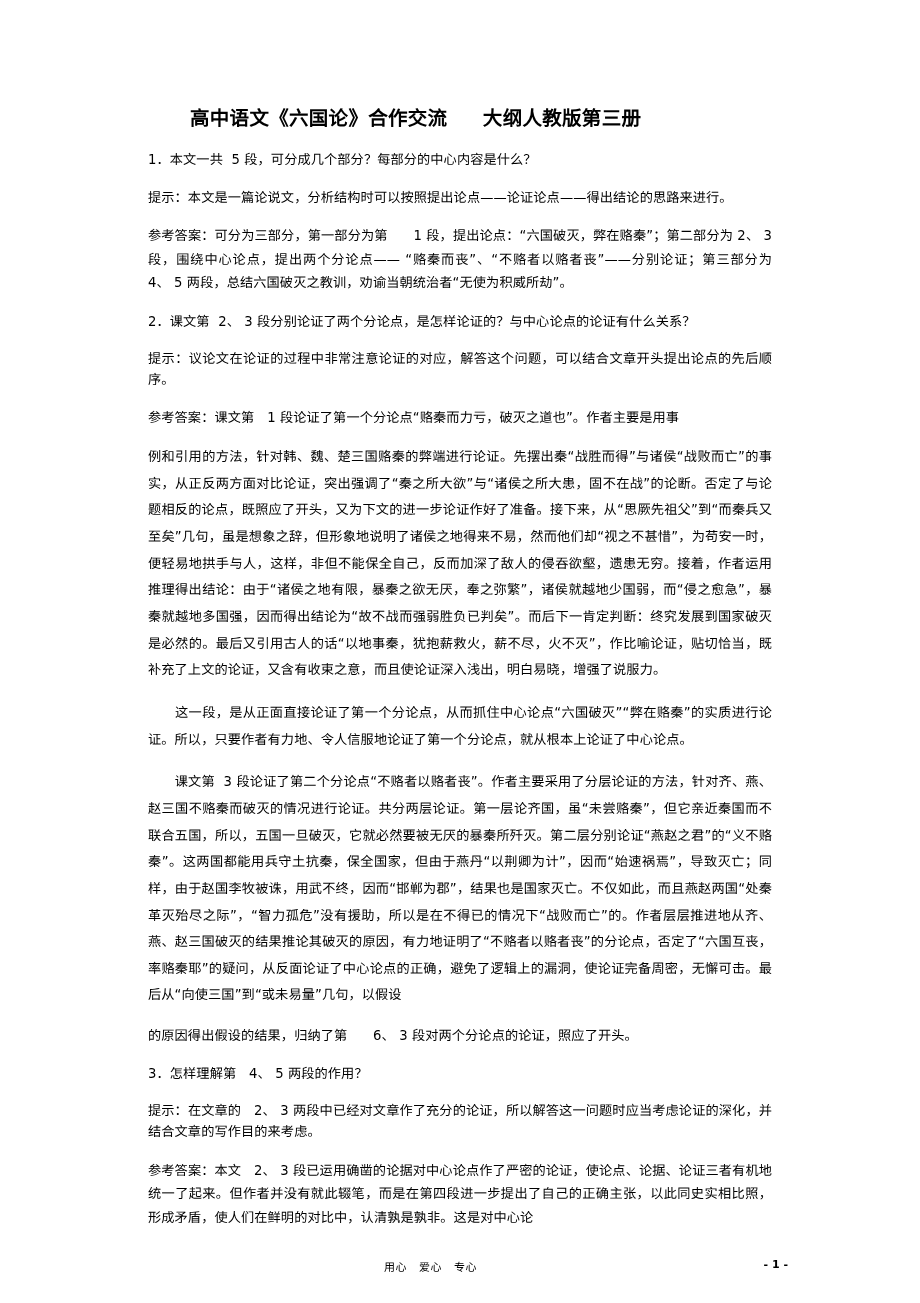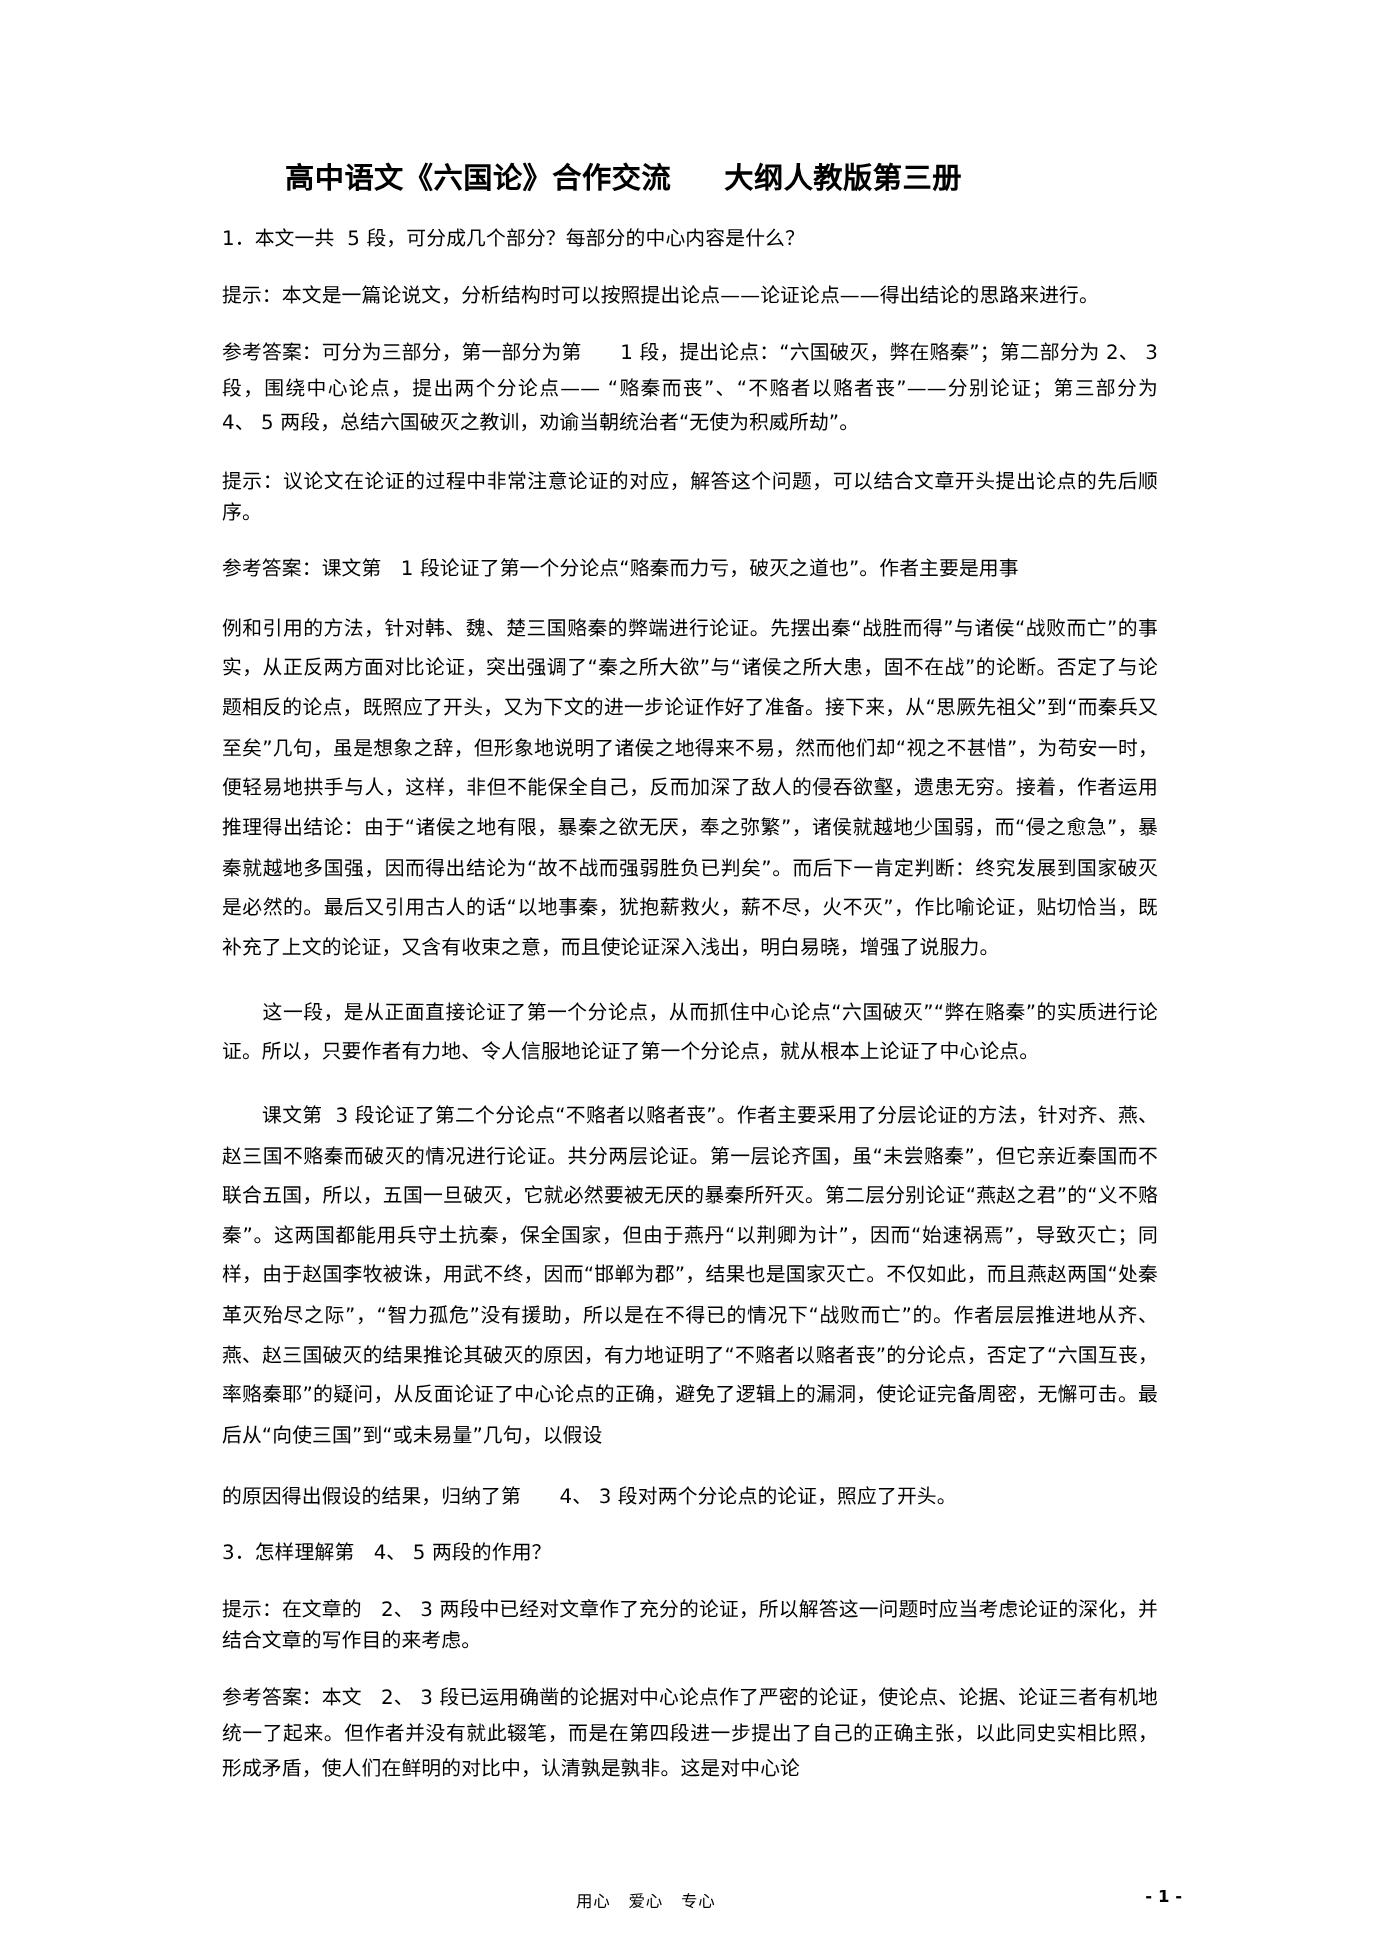--- a/index.html
+++ b/index.html
@@ -101,32 +101,33 @@
   <div class="content">
 
     <h1 class="doc-title">高中语文《六国论》合作交流     大纲人教版第三册</h1>
 
     <p class="para q">1．本文一共  5 段，可分成几个部分？每部分的中心内容是什么？</p>
 
     <p class="para hint">提示：本文是一篇论说文，分析结构时可以按照提出论点——论证论点——得出结论的思路来进行。</p>
 
     <p class="para ans semi">参考答案：可分为三部分，第一部分为第      1 段，提出论点：“六国破灭，弊在赂秦”；第二部分为 2、 3 段，围绕中心论点，提出两个分论点—— “赂秦而丧”、“不赂者以赂者丧”——分别论证；第三部分为    4、 5 两段，总结六国破灭之教训，劝谕当朝统治者“无使为积威所劫”。</p>
 
+    <p class="para q">2．课文第  2、 3 段分别论证了两个分论点，是怎样论证的？与中心论点的论证有什么关系？</p>
 
     <p class="para tight">提示：议论文在论证的过程中非常注意论证的对应，解答这个问题，可以结合文章开头提出论点的先后顺序。</p>
 
     <p class="para ans">参考答案：课文第   1 段论证了第一个分论点“赂秦而力亏，破灭之道也”。作者主要是用事</p>
 
     <p class="para loose tight">例和引用的方法，针对韩、魏、楚三国赂秦的弊端进行论证。先摆出秦“战胜而得”与诸侯“战败而亡”的事实，从正反两方面对比论证，突出强调了“秦之所大欲”与“诸侯之所大患，固不在战”的论断。否定了与论题相反的论点，既照应了开头，又为下文的进一步论证作好了准备。接下来，从“思厥先祖父”到“而秦兵又至矣”几句，虽是想象之辞，但形象地说明了诸侯之地得来不易，然而他们却“视之不甚惜”，为苟安一时，便轻易地拱手与人，这样，非但不能保全自己，反而加深了敌人的侵吞欲壑，遗患无穷。接着，作者运用推理得出结论：由于“诸侯之地有限，暴秦之欲无厌，奉之弥繁”，诸侯就越地少国弱，而“侵之愈急”，暴秦就越地多国强，因而得出结论为“故不战而强弱胜负已判矣”。而后下一肯定判断：终究发展到国家破灭是必然的。最后又引用古人的话“以地事秦，犹抱薪救火，薪不尽，火不灭”，作比喻论证，贴切恰当，既补充了上文的论证，又含有收束之意，而且使论证深入浅出，明白易晓，增强了说服力。</p>
 
     <p class="para loose">　　这一段，是从正面直接论证了第一个分论点，从而抓住中心论点“六国破灭”“弊在赂秦”的实质进行论证。所以，只要作者有力地、令人信服地论证了第一个分论点，就从根本上论证了中心论点。</p>
 
     <p class="para loose">　　课文第  3 段论证了第二个分论点“不赂者以赂者丧”。作者主要采用了分层论证的方法，针对齐、燕、赵三国不赂秦而破灭的情况进行论证。共分两层论证。第一层论齐国，虽“未尝赂秦”，但它亲近秦国而不联合五国，所以，五国一旦破灭，它就必然要被无厌的暴秦所歼灭。第二层分别论证“燕赵之君”的“义不赂秦”。这两国都能用兵守土抗秦，保全国家，但由于燕丹“以荆卿为计”，因而“始速祸焉”，导致灭亡；同样，由于赵国李牧被诛，用武不终，因而“邯郸为郡”，结果也是国家灭亡。不仅如此，而且燕赵两国“处秦革灭殆尽之际”，“智力孤危”没有援助，所以是在不得已的情况下“战败而亡”的。作者层层推进地从齐、燕、赵三国破灭的结果推论其破灭的原因，有力地证明了“不赂者以赂者丧”的分论点，否定了“六国互丧，率赂秦耶”的疑问，从反面论证了中心论点的正确，避免了逻辑上的漏洞，使论证完备周密，无懈可击。最后从“向使三国”到“或未易量”几句，以假设</p>
 
-    <p class="para ans">的原因得出假设的结果，归纳了第      4、 3 段对两个分论点的论证，照应了开头。</p>
+    <p class="para ans">的原因得出假设的结果，归纳了第      6、 3 段对两个分论点的论证，照应了开头。</p>
 
     <p class="para q">3．怎样理解第   4、 5 两段的作用？</p>
 
     <p class="para hint">提示：在文章的   2、 3 两段中已经对文章作了充分的论证，所以解答这一问题时应当考虑论证的深化，并结合文章的写作目的来考虑。</p>
 
     <p class="para ans semi">参考答案：本文   2、 3 段已运用确凿的论据对中心论点作了严密的论证，使论点、论据、论证三者有机地统一了起来。但作者并没有就此辍笔，而是在第四段进一步提出了自己的正确主张，以此同史实相比照，形成矛盾，使人们在鲜明的对比中，认清孰是孰非。这是对中心论</p>
 
   </div>
 
   <div class="footer">

